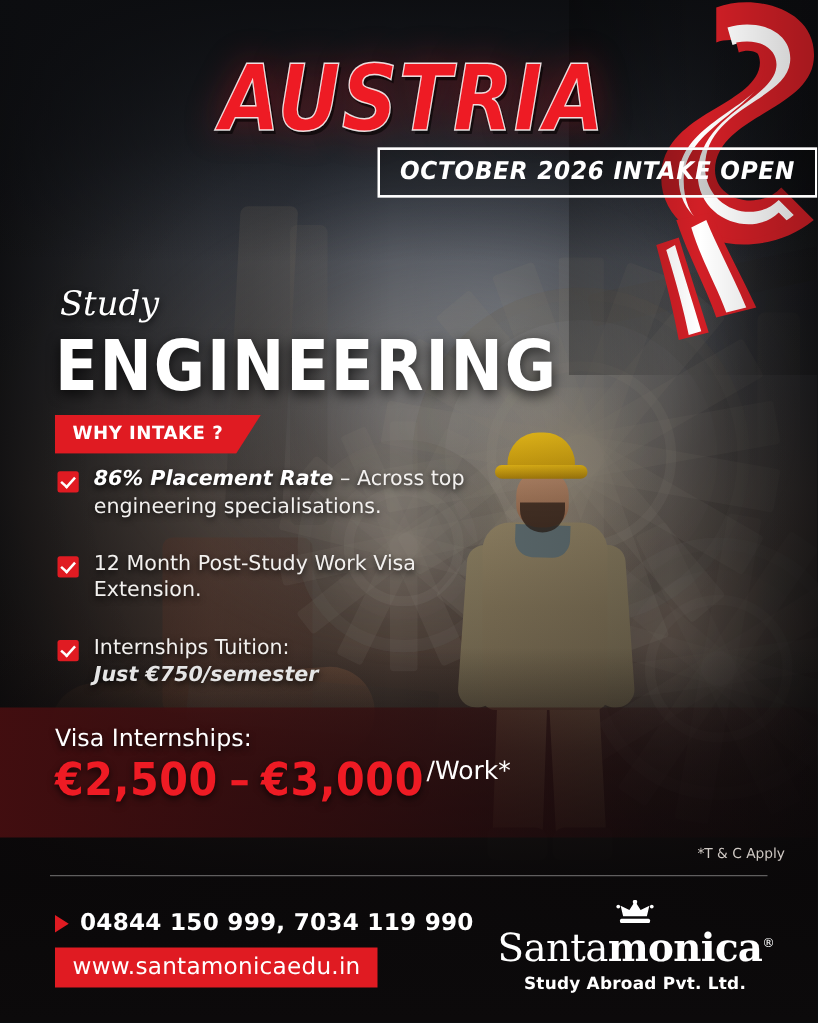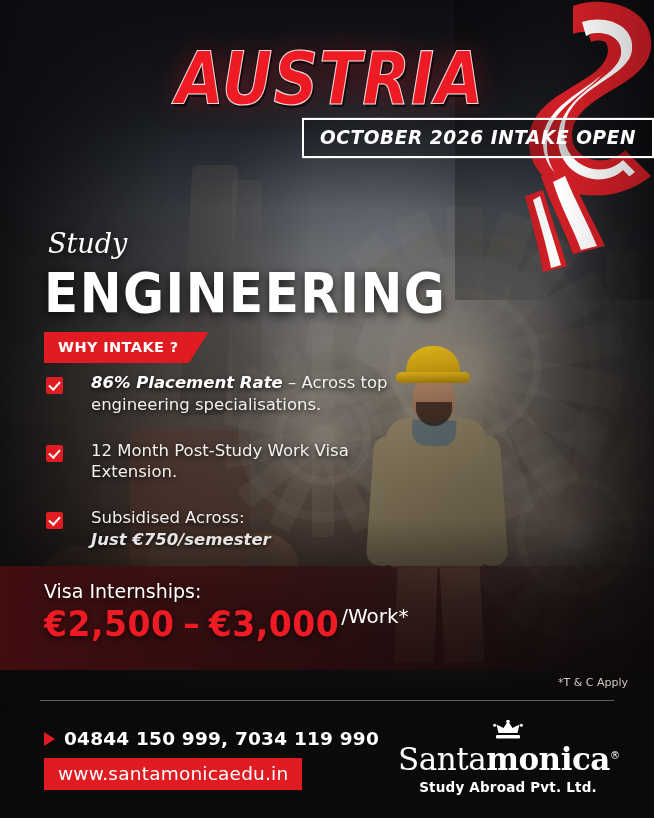--- a/index.html
+++ b/index.html
@@ -217,21 +217,21 @@
     font-size: 14.5px;
     letter-spacing: .4px;
     padding: 7px 16px 8px 14px;
     clip-path: polygon(0 0, 100% 0, 88% 100%, 0 100%);
     padding-right: 30px;
     font-family: "DejaVu Sans", sans-serif;
   }
 
   
   .bullets { position: absolute; left: 46px; top: 372px; width: 350px; }
-  .bullet { display: flex; gap: 28px; margin-bottom: 24px; }
+  .bullet { display: flex; gap: 12px; margin-bottom: 24px; }
   .chk {
     flex: 0 0 auto;
     width: 17px; height: 17px;
     background: #e01b22;
     border-radius: 2px;
     margin-top: 5px;
     position: relative;
   }
   .chk::after {
     content: "";
@@ -450,21 +450,21 @@
     </div>
 
     <div class="bullet">
       <span class="chk"></span>
       <span class="btext">12 Month Post-Study Work Visa Extension.</span>
     </div>
 
     <div class="bullet">
       <span class="chk"></span>
       <span class="btext">
-        <span>Subsidised Across:</span><br>
+        <span>Internships Tuition:</span><br>
         <em>Just €750/semester</em>
       </span>
     </div>
 
   </div>
 
   <div class="band"></div>
   <div class="band-label">Visa Internships:</div>
   <div class="band-amount">
     <span class="amt">€2,500</span>

